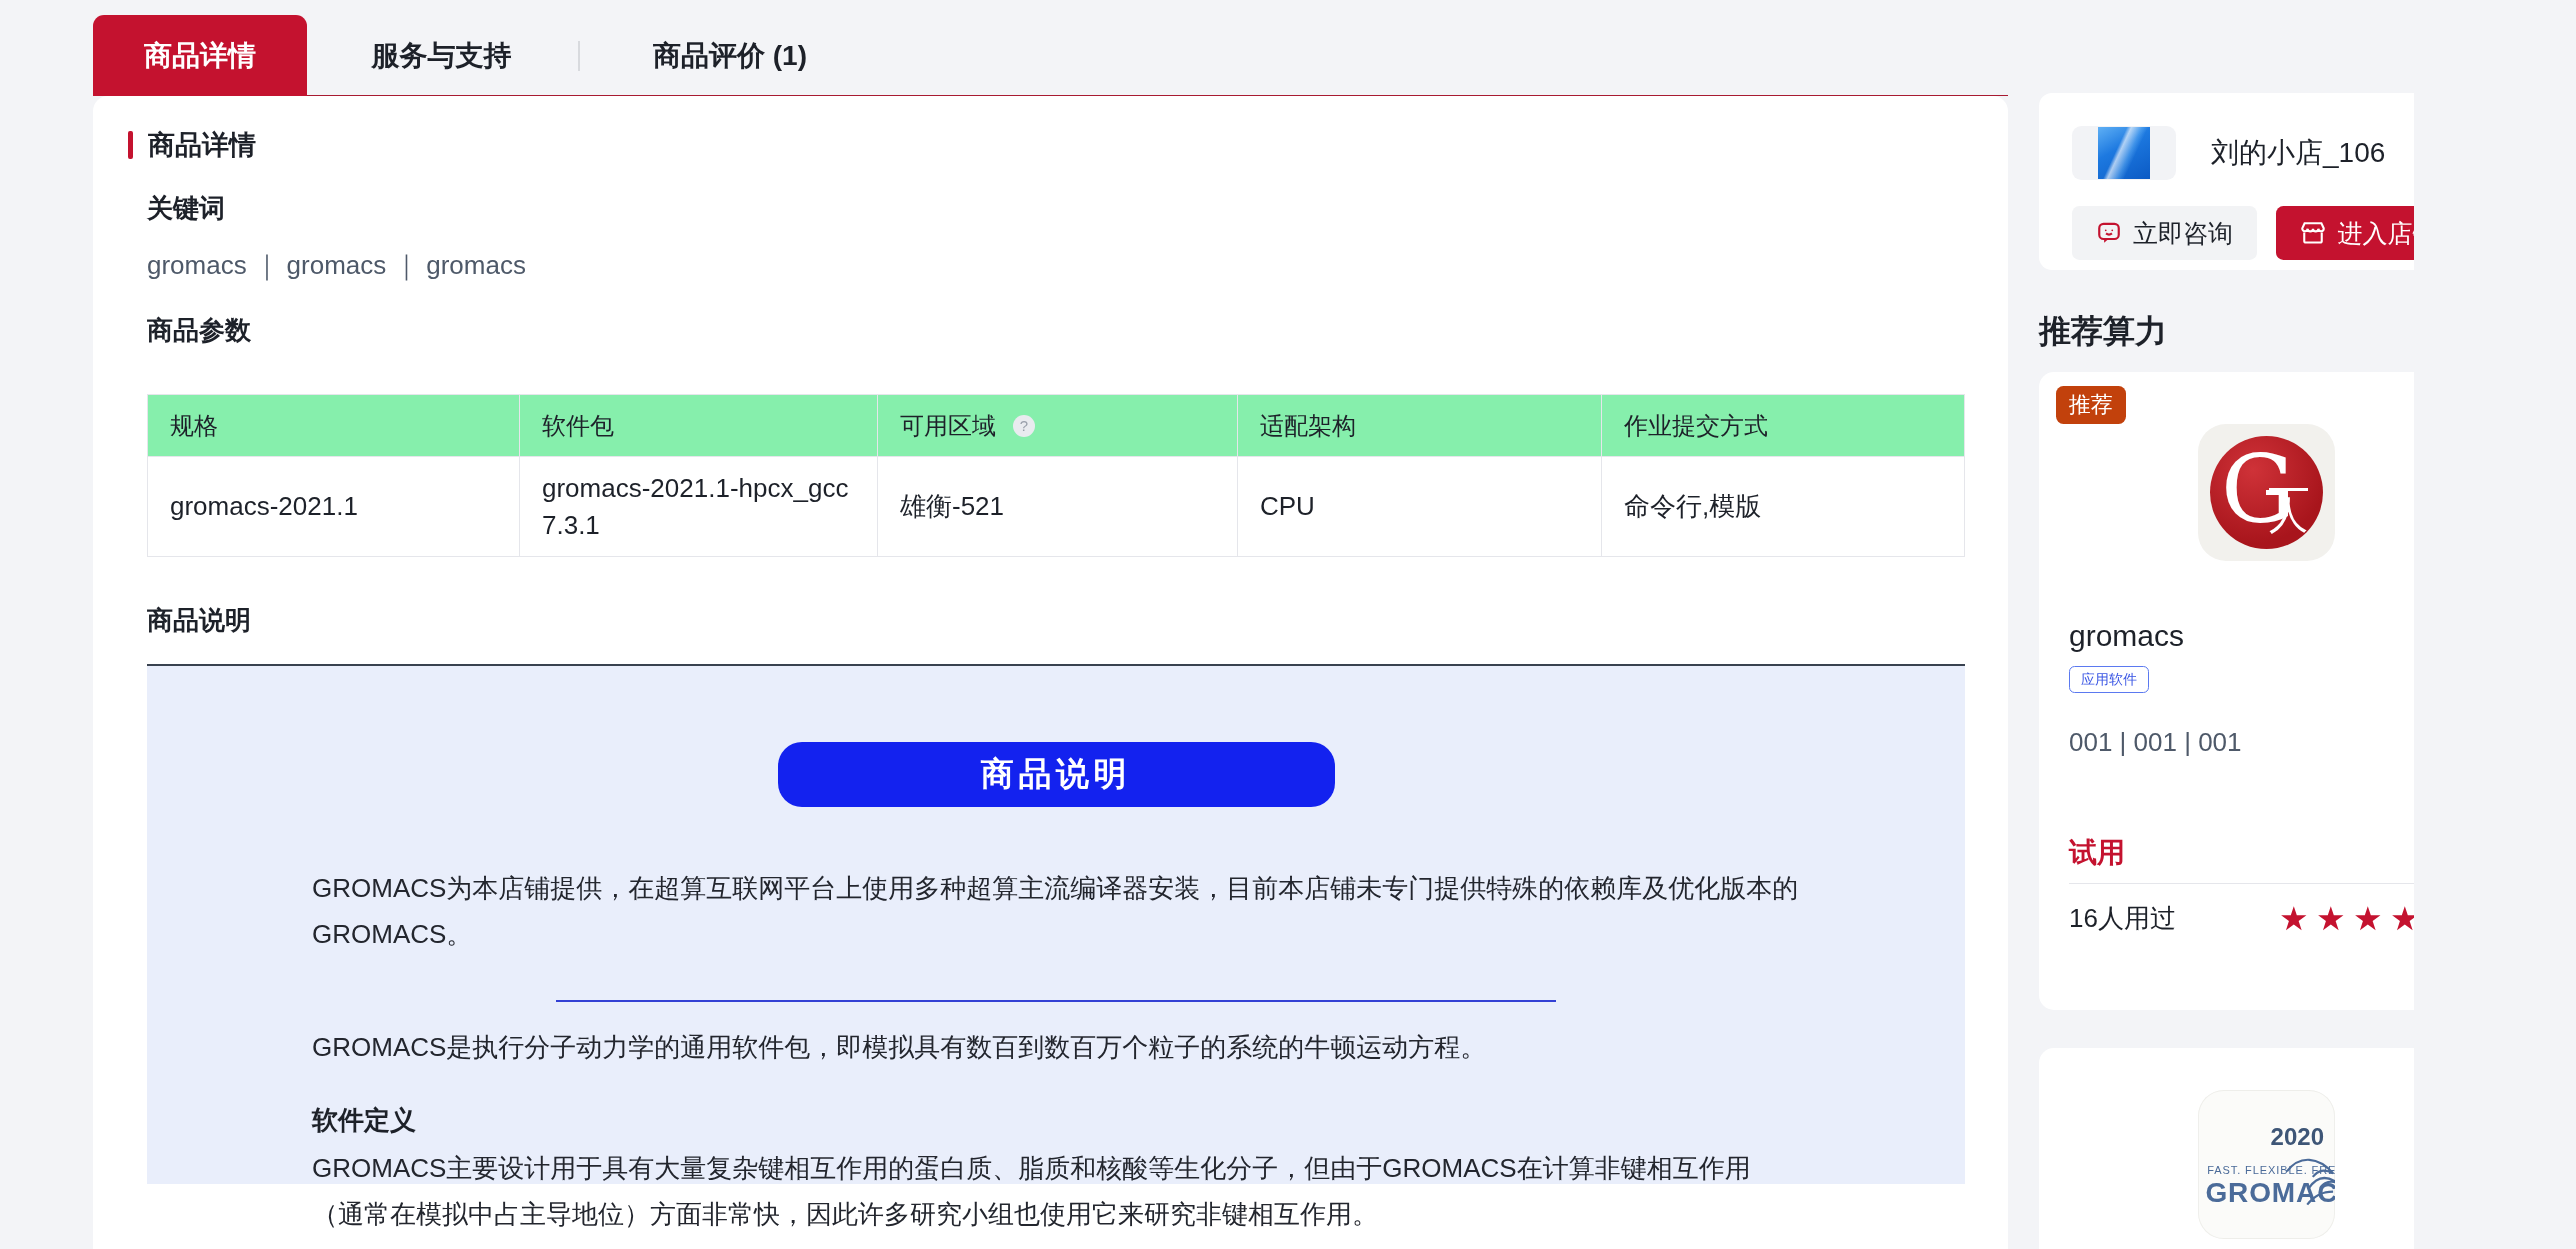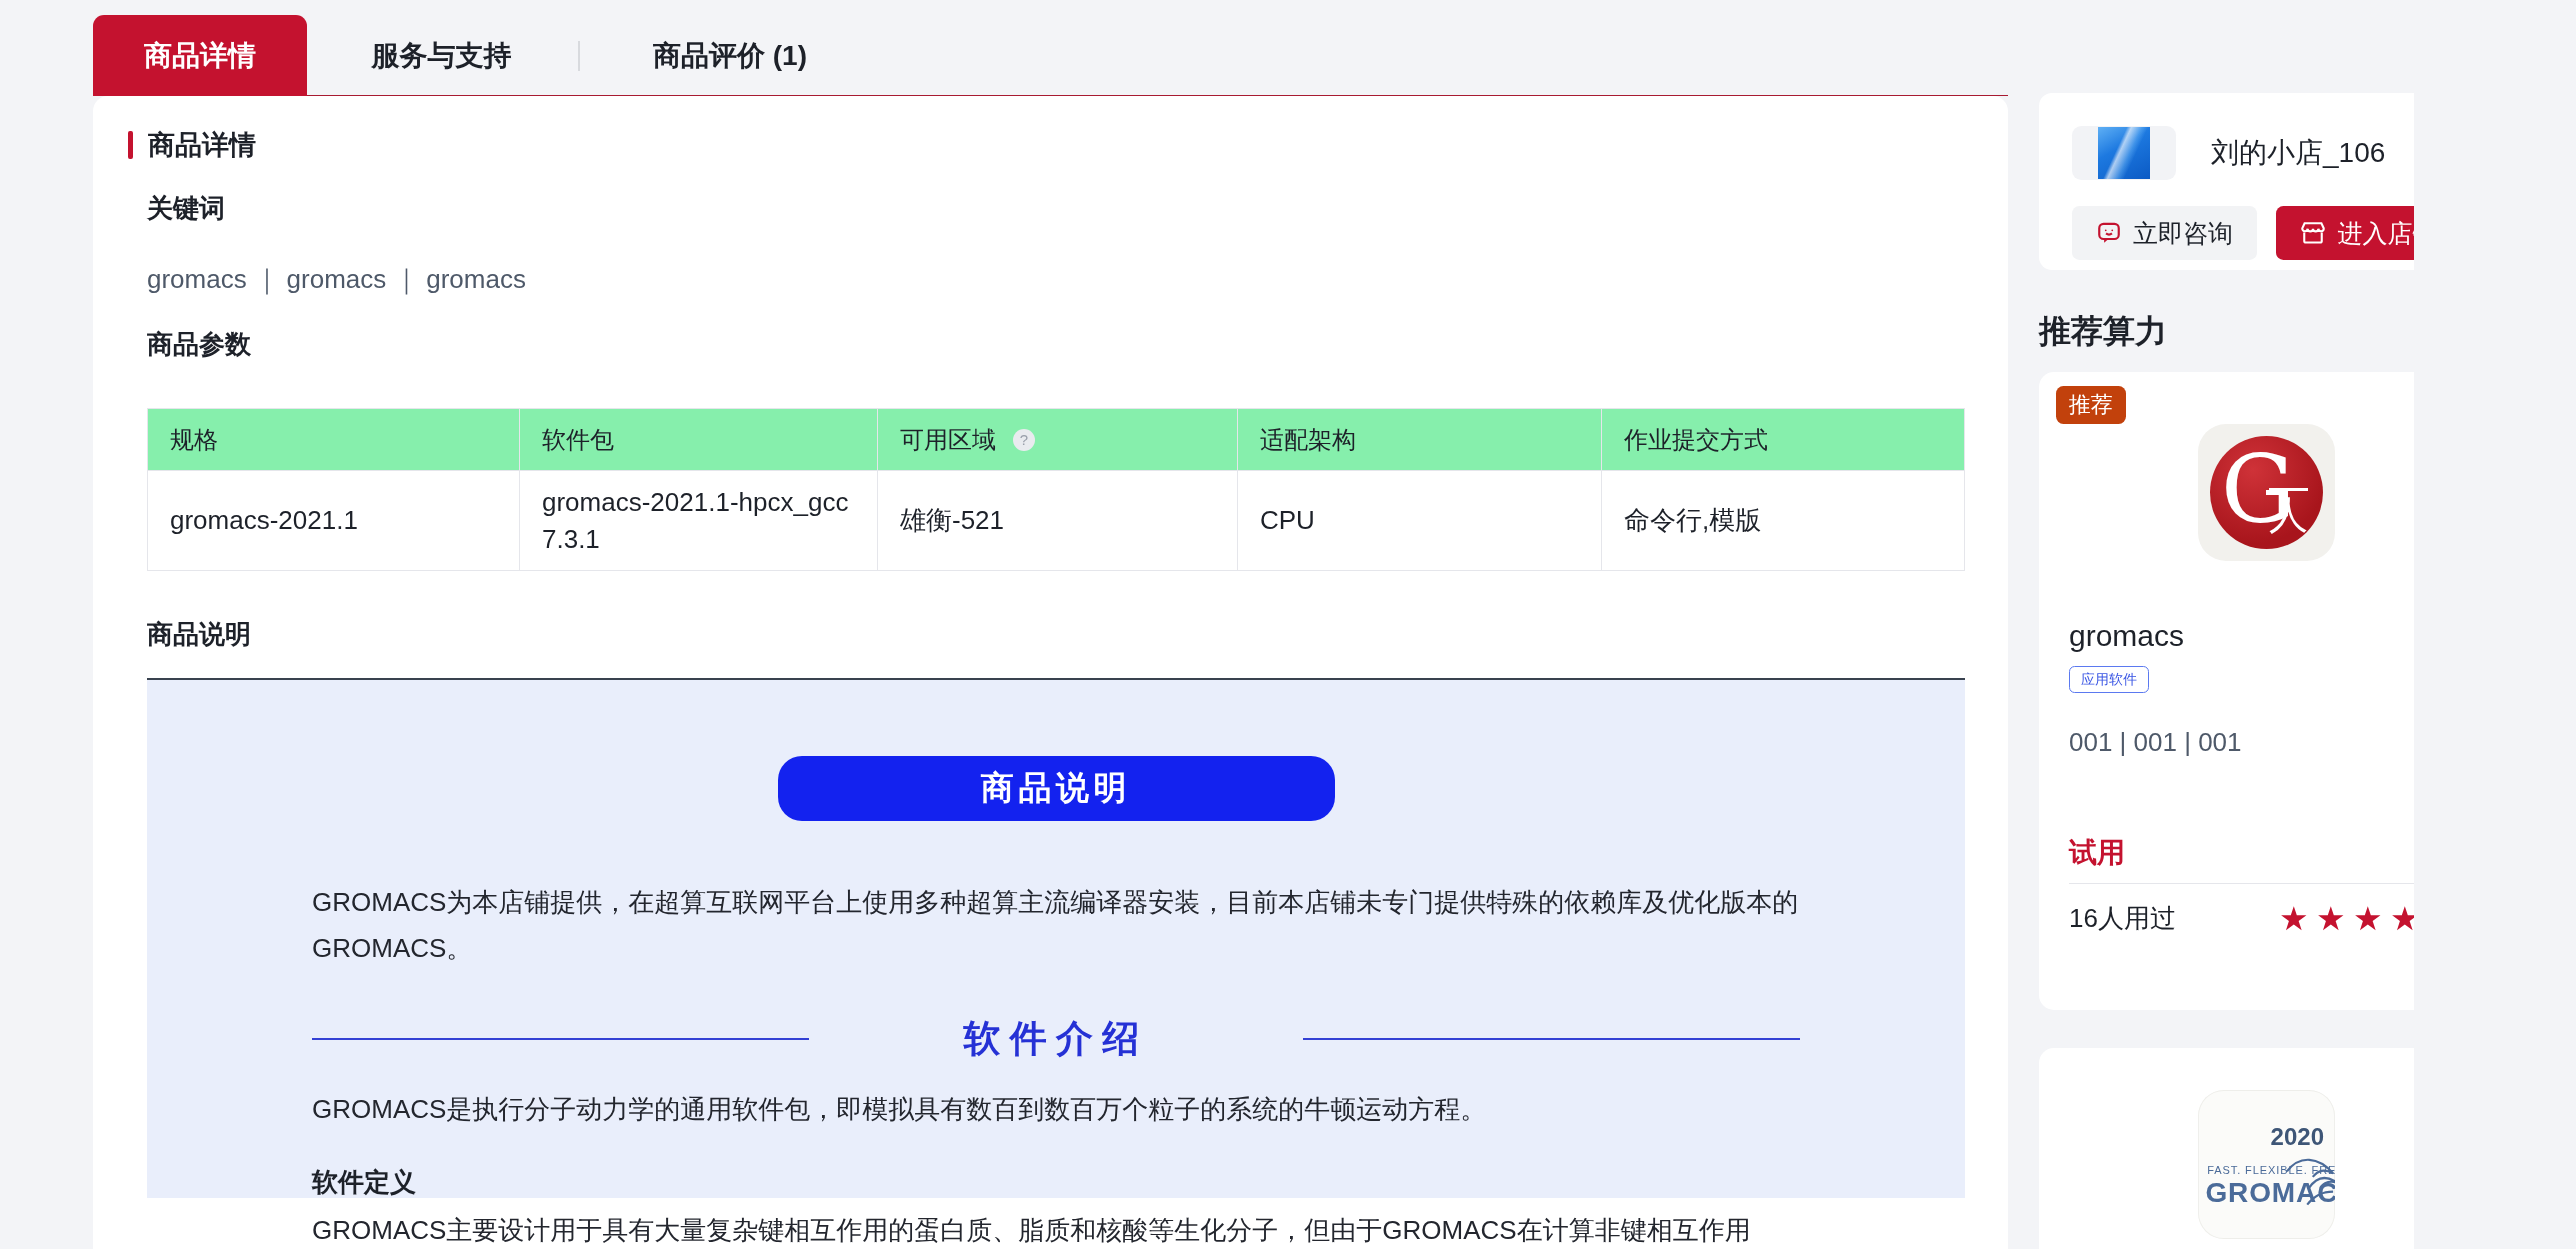--- a/index.html
+++ b/index.html
@@ -17,21 +17,21 @@
   .tab.t3 { left:530px; width:214px; }
   .tabdiv { position:absolute; left:485px; top:41px; width:1.9px; height:30px; background:#d8dade; }
   
   .main { position:absolute; left:93px; top:96px; width:1915px; height:1154px; background:#fff; border-radius:15px 15px 0 0; overflow:hidden; }
   .content { padding:0 43px 0 54px; }
   .sec-head { margin-top:31px; display:flex; align-items:center; }
   .redbar { width:5.6px; height:28px; background:#c4122f; margin-right:15px; margin-left:-19.5px; border-radius:1.9px; }
   .sec-title { font-size:27px; font-weight:bold; }
   .h2 { font-size:26px; font-weight:bold; }
   .kw-label { margin-top:28px; }
-  .keywords { margin-top:36px; font-size:26px; color:#4e5969; }
+  .keywords { margin-top:22px; font-size:26px; color:#4e5969; }
   .param-label { margin-top:30px; }
   
   table.params { margin-top:46px; border-collapse:collapse; width:1817px; table-layout:fixed; }
   table.params th, table.params td { border:0.9px solid #e5e6eb; text-align:left; padding-left:22px; padding-right:16.7px; font-weight:normal; }
   table.params th { height:62px; background:#86efac; font-size:24px; color:#1d2129; }
   table.params td { height:100px; font-size:26px; word-break:break-all; line-height:37px; }
   .helpwrap { display:flex; align-items:center; gap:17px; }
   .help-ic { width:22px; height:22px; border-radius:50%; background:#e9ebef; color:#9aa0ab; font-size:15px; display:flex; align-items:center; justify-content:center; cursor:pointer; }
   
   .desc-label { margin-top:46px; }
@@ -140,21 +140,20 @@
       </tbody>
         </table>
 
       <div class="h2 desc-label">商品说明</div>
 
       <div class="desc-panel">
         <div class="pill">商品说明</div>
         <p class="para p-intro">GROMACS为本店铺提供，在超算互联网平台上使用多种超算主流编译器安装，目前本店铺未专门提供特殊的依赖库及优化版本的GROMACS。</p>
         <div class="intro-row">
           <span class="hline"></span>
-          <span class="intro-title">软件介绍</span>
           <span class="hline"></span>
         </div>
         <p class="para p-1">GROMACS是执行分子动力学的通用软件包，即模拟具有数百到数百万个粒子的系统的牛顿运动方程。</p>
         <div class="bold-h">软件定义</div>
         <p class="para p-2">GROMACS主要设计用于具有大量复杂键相互作用的蛋白质、脂质和核酸等生化分子，但由于GROMACS在计算非键相互作用（通常在模拟中占主导地位）方面非常快，因此许多研究小组也使用它来研究非键相互作用。</p>
 
       </div>
 
     </div>
   </div>

